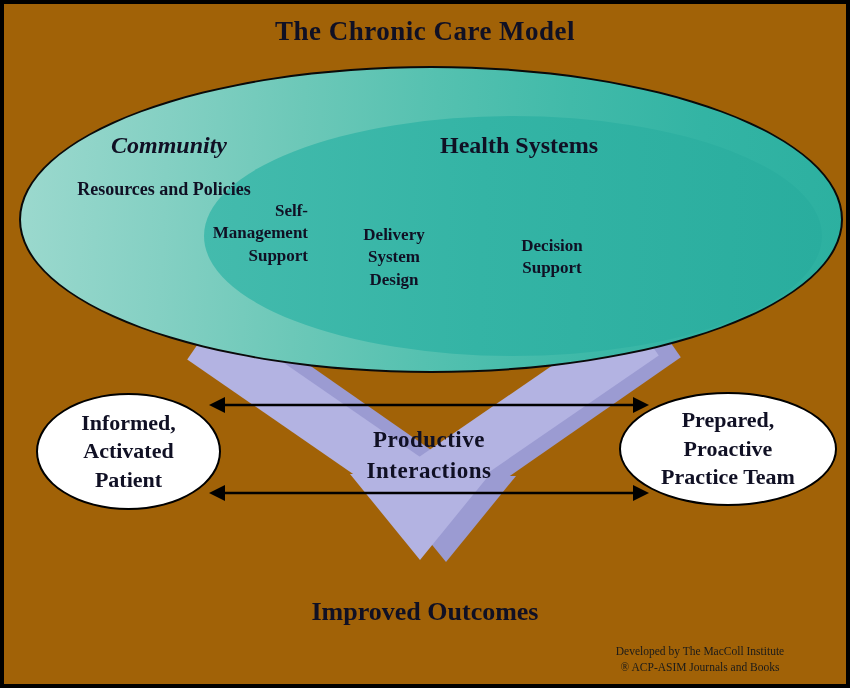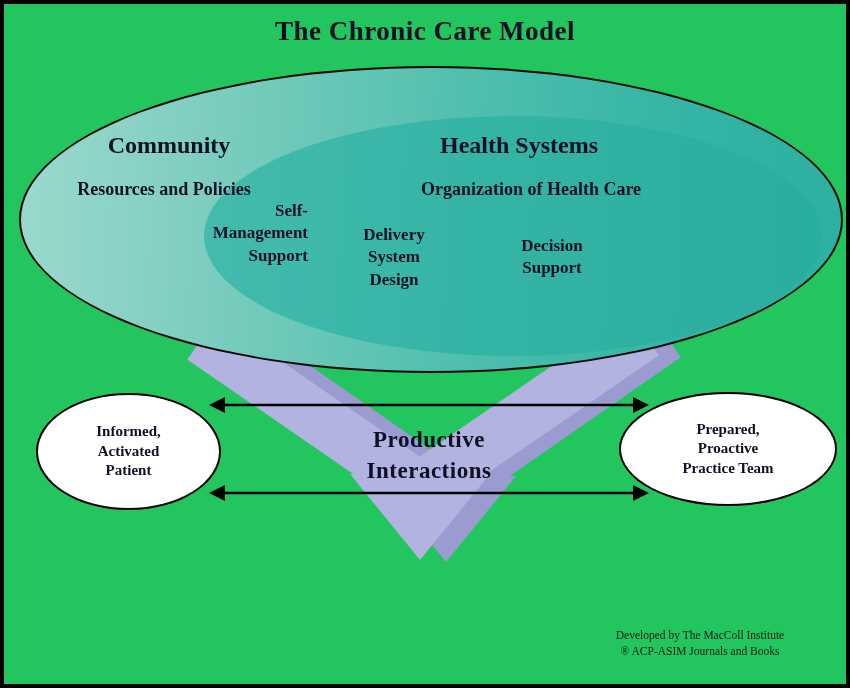--- a/index.html
+++ b/index.html
@@ -7,21 +7,21 @@
     padding: 0;
     background: #fff;
     font-family: "Liberation Serif", "DejaVu Serif", serif;
   }
   .canvas {
     position: relative;
     width: 850px;
     height: 688px;
     box-sizing: border-box;
     border: 4px solid #000;
-    background: #22c55e;
+    background: #a16207;
     overflow: hidden;
     color: #101024;
   }
   .abs { position: absolute; }
   .pre { white-space: pre-line; }
   .center { text-align: center; }
 
   .title {
     left: 0; top: 12px; width: 100%;
     font-size: 27px; font-weight: bold;
@@ -49,57 +49,57 @@
     background: linear-gradient(92deg, #44bbad 0%, #34b4a5 45%, #29ad9e 100%);
     z-index: 2;
   }
 
   .ellipse-text { z-index: 3; font-weight: bold; }
 
   .heading { font-size: 24px; }
   .subheading { font-size: 18px; }
   .element-label { font-size: 17px; line-height: 1.32; }
 
-  .heading-community   { left: 55px;  top: 128px; width: 220px; }
+  .heading-community   { left: 55px;  top: 128px; width: 220px; font-style: italic; }
   .heading-health      { left: 365px; top: 128px; width: 300px; }
   .sub-community       { left: 35px;  top: 175px; width: 250px; }
   .sub-health          { left: 377px; top: 175px; width: 300px; }
 
   .el-self     { left: 158px; top: 196px; width: 146px; text-align: right; }
   .el-delivery { left: 320px; top: 220px; width: 140px; text-align: center; }
   .el-decision { left: 478px; top: 231px; width: 140px; }
   .el-clinical { left: 620px; top: 220px; width: 155px; }
 
   .oval {
     border-radius: 50%;
     background: #fff;
     border: 2px solid #000;
     z-index: 4;
     display: flex; align-items: center; justify-content: center;
-    font-weight: bold; font-size: 15px; line-height: 1.3;
+    font-weight: bold; font-size: 22px; line-height: 1.3;
   }
   .oval-patient { left: 32px;  top: 389px; width: 181px; height: 113px; }
   .oval-team    { left: 615px; top: 388px; width: 214px; height: 110px; justify-content: center; }
 
   .productive {
     left: 290px; top: 410px; width: 270px;
     font-size: 23px; font-weight: bold; line-height: 1.35;
     letter-spacing: 0.5px;
     z-index: 5;
     margin-top: 10px;
   }
 
   .outcomes {
     left: 0; top: 593px; width: 100%;
     font-size: 26px; font-weight: bold;
     z-index: 6;
   }
 
   .credits {
-    right: 16px; top: 624px; width: 260px;
+    right: 16px; top: 640px; width: 260px;
     font-size: 11.5px; line-height: 1.35;
     text-align: center; color: #1a1a1a;
     z-index: 6;
   }
 </style>
 </head>
 <body>
 
 <div class="canvas">
 
@@ -131,21 +131,20 @@
   </svg>
 
   <div class="abs title center">The Chronic Care Model</div>
 
   <div class="abs outer-ellipse"></div>
   <div class="abs inner-ellipse"></div>
 
   <div class="abs ellipse-text heading center heading-community">Community</div>
   <div class="abs ellipse-text subheading center sub-community">Resources and Policies</div>
   <div class="abs ellipse-text heading center heading-health">Health Systems</div>
-  <div class="abs ellipse-text subheading center sub-health">Organization of Health Care</div>
 
   <div class="abs ellipse-text element-label center pre el-self">Self-
 Management
 Support</div>
   <div class="abs ellipse-text element-label center pre el-delivery">Delivery
 System
 Design</div>
   <div class="abs ellipse-text element-label center pre el-decision">Decision
 Support</div>
 
@@ -156,19 +155,20 @@
   </div>
   <div class="abs oval oval-team">
     <span class="pre center">Prepared,
 Proactive
 Practice Team</span>
   </div>
 
   <div class="abs productive center pre">Productive
 Interactions</div>
 
+  <div class="abs outcomes center">Improved Outcomes</div>
 
   <div class="abs credits">
     <div>Developed by The MacColl Institute</div>
     <div>® ACP-ASIM Journals and Books</div>
   </div>
 
 </div>
 
 </body></html>

